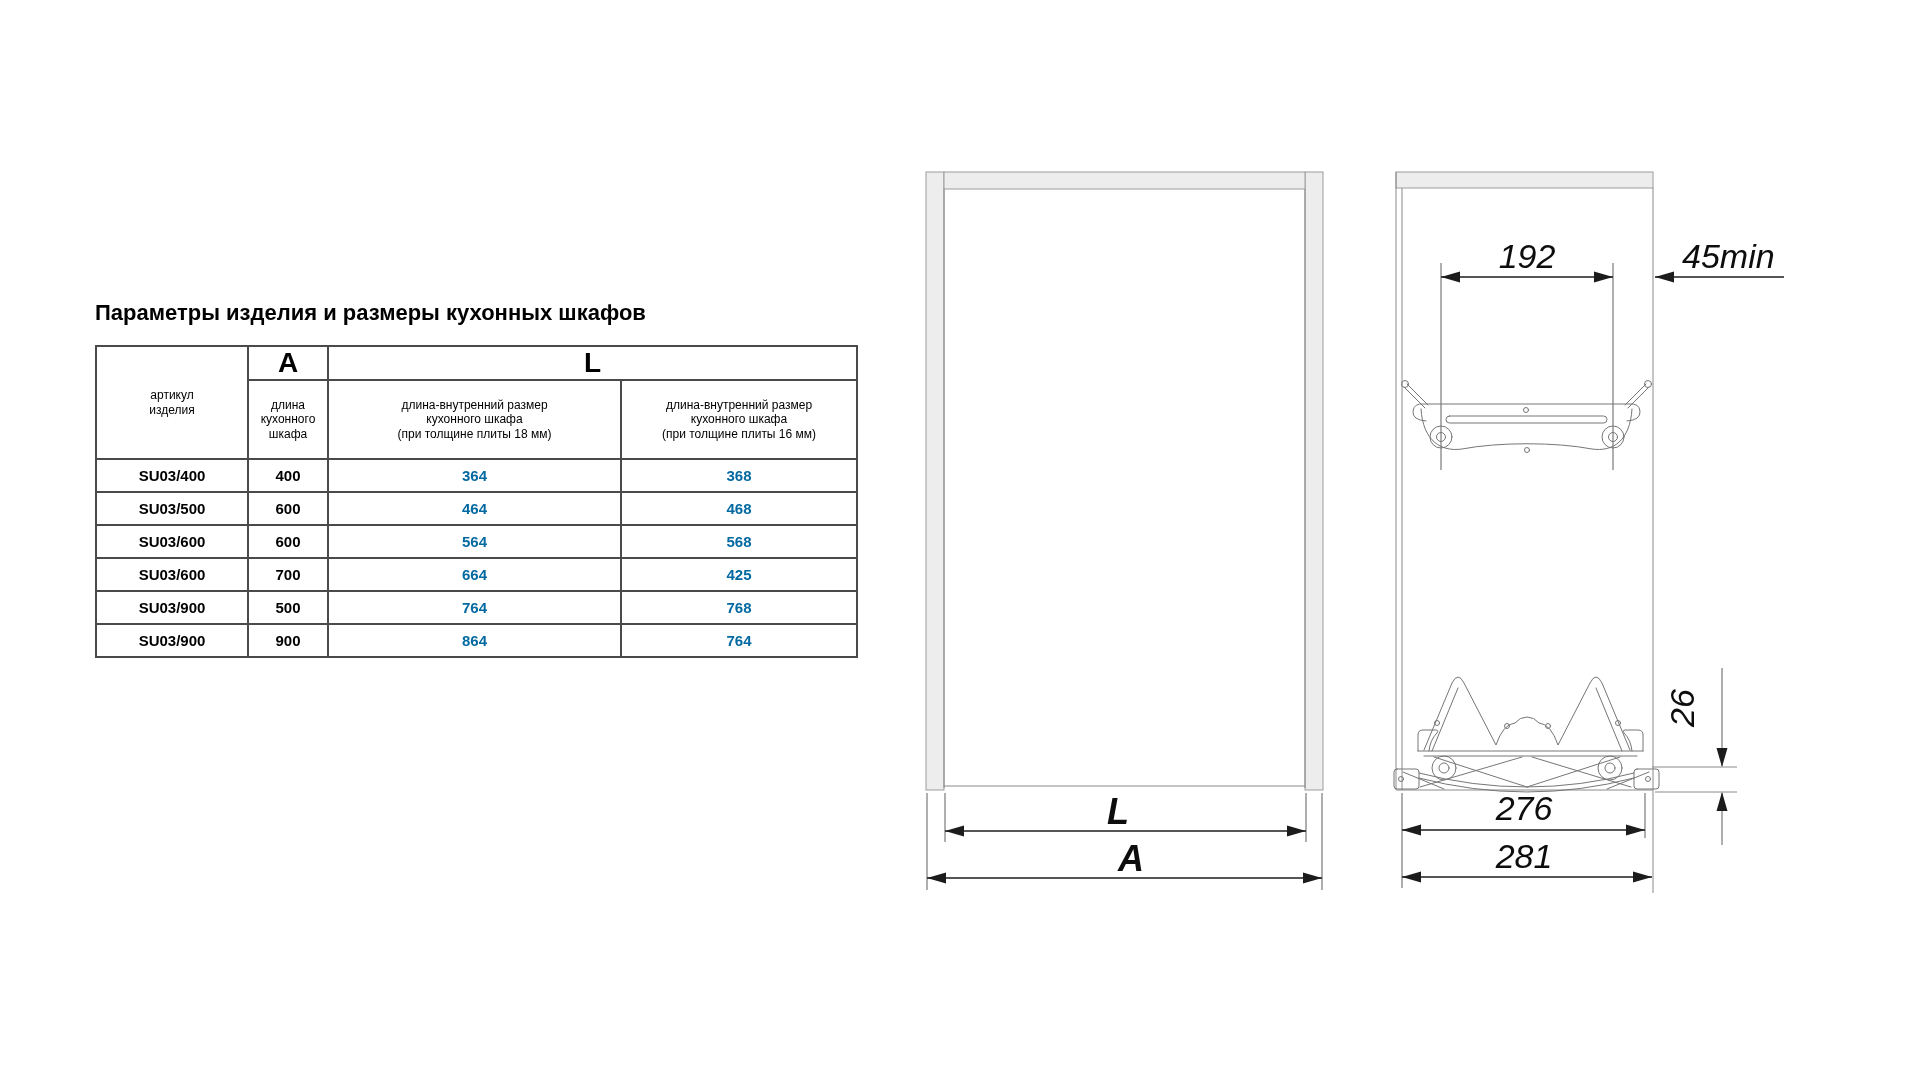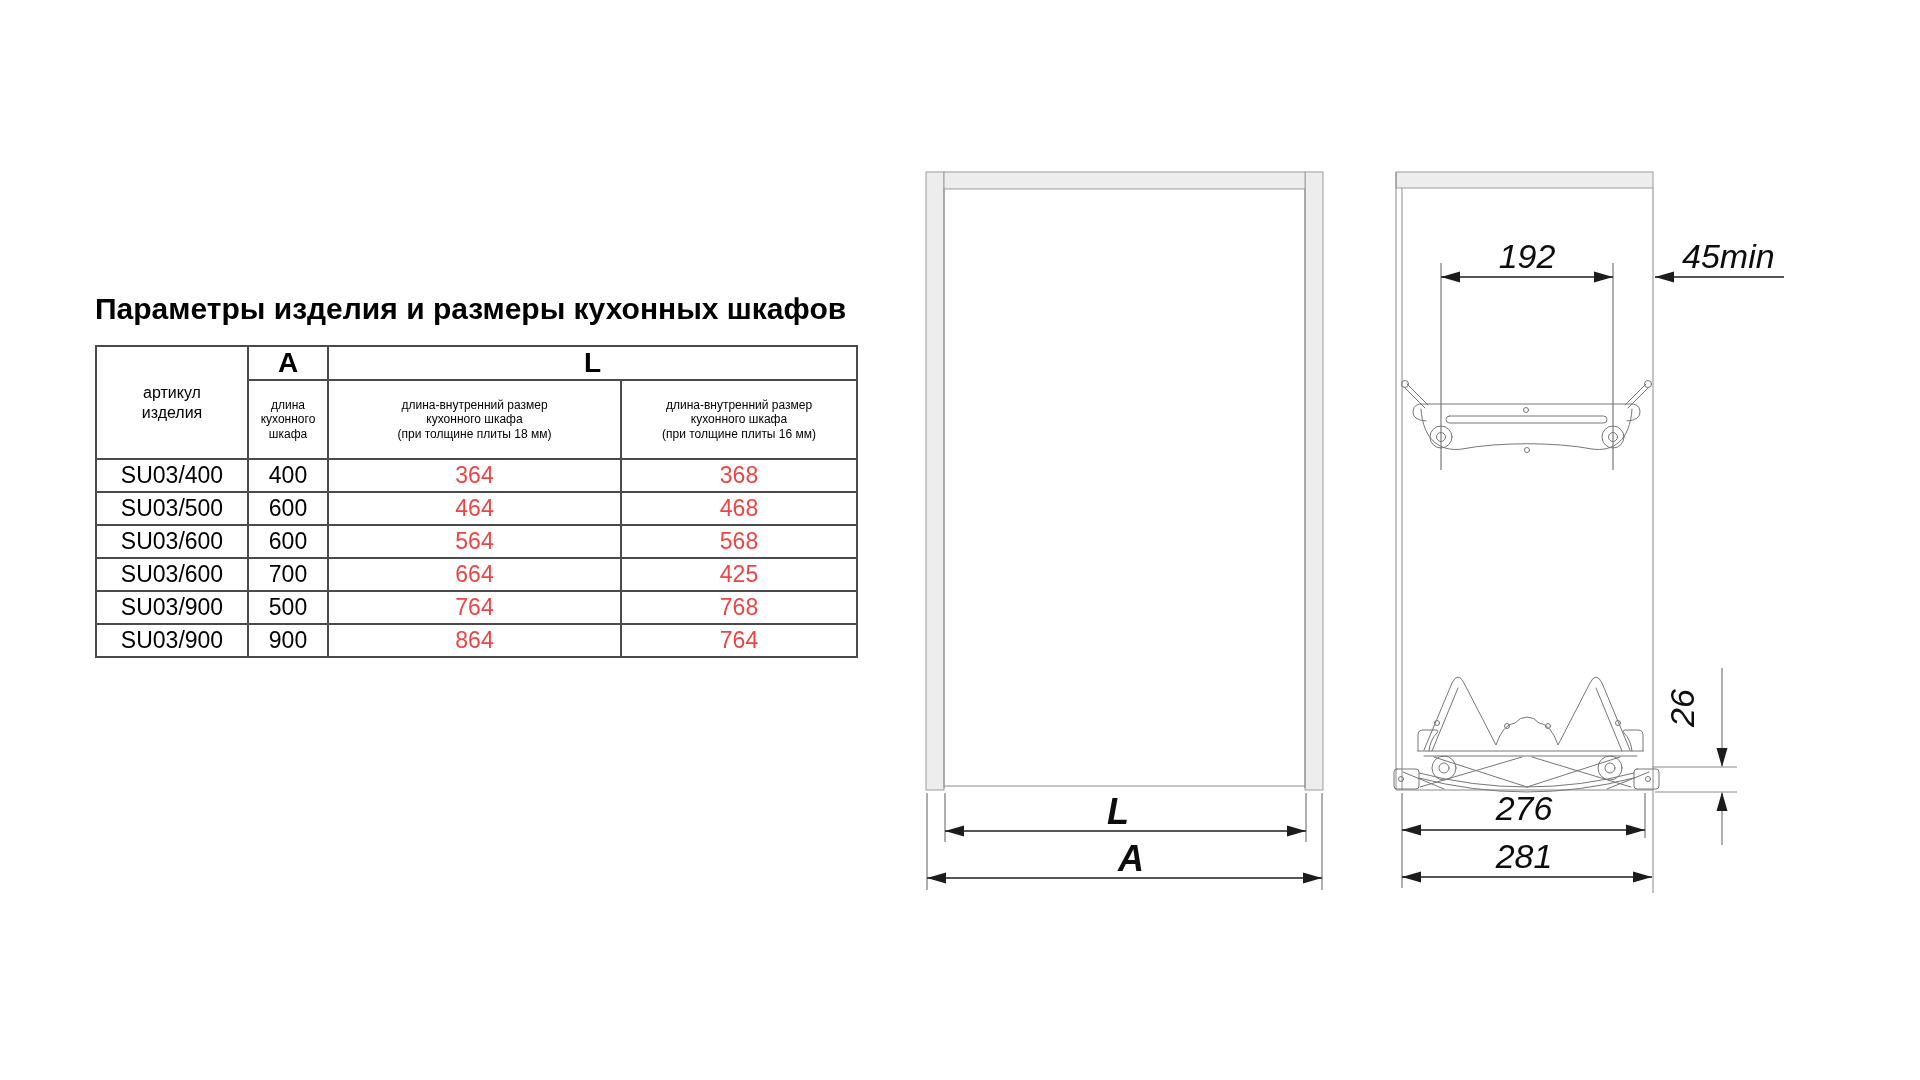--- a/index.html
+++ b/index.html
@@ -1,25 +1,25 @@
 <!DOCTYPE html>
 <html><head>
 <meta charset="utf-8">
 <style>
   html,body{margin:0;padding:0;background:#fff;}
   .canvas{position:relative;width:1920px;height:1080px;background:#fff;overflow:hidden;
           font-family:"Liberation Sans",sans-serif;color:#000;}
-  .title{position:absolute;left:95px;top:292px;font-size:30px;font-weight:bold;white-space:nowrap;}
+  .title{position:absolute;left:95px;top:300px;font-size:22px;font-weight:bold;white-space:nowrap;}
   table.spec{position:absolute;left:95px;top:345px;border-collapse:collapse;table-layout:fixed;width:761px;}
   table.spec th, table.spec td{border:2px solid #4a4a4a;padding:0;text-align:center;vertical-align:middle;}
   .h-letter{font-size:28px;font-weight:bold;height:29px;}
   .h-sub{font-size:12px;font-weight:normal;line-height:1.18;height:77px;white-space:pre-line;}
-  .h-art{font-size:16px;font-weight:normal;white-space:pre-line;line-height:1.25;}
-  td.cell{height:31px;font-size:23px;font-weight:normal;}
-  td.gray{color:#ef4444;}
+  .h-art{font-size:12px;font-weight:normal;white-space:pre-line;line-height:1.25;}
+  td.cell{height:31px;font-size:15px;font-weight:bold;}
+  td.gray{color:#0369a1;}
   svg text{user-select:none;}
   .panel{fill:#ededed;stroke:#9c9c9c;stroke-width:1;}
   .thin{stroke:#8a8a8a;stroke-width:1;fill:none;}
   .ext{stroke:#4d4d4d;stroke-width:0.9;fill:none;}
   .dim{stroke:#1c1c1c;stroke-width:1.4;fill:none;}
   .arr{fill:#1c1c1c;stroke:none;}
   .mech{stroke:#767676;stroke-width:1;fill:none;stroke-linejoin:round;stroke-linecap:round;}
   .dimtxt{font-family:"Liberation Sans",sans-serif;font-style:italic;font-size:34px;fill:#0d0d0d;}
   .biglbl{font-family:"Liberation Sans",sans-serif;font-style:italic;font-weight:bold;font-size:36px;fill:#0d0d0d;}
 </style>

